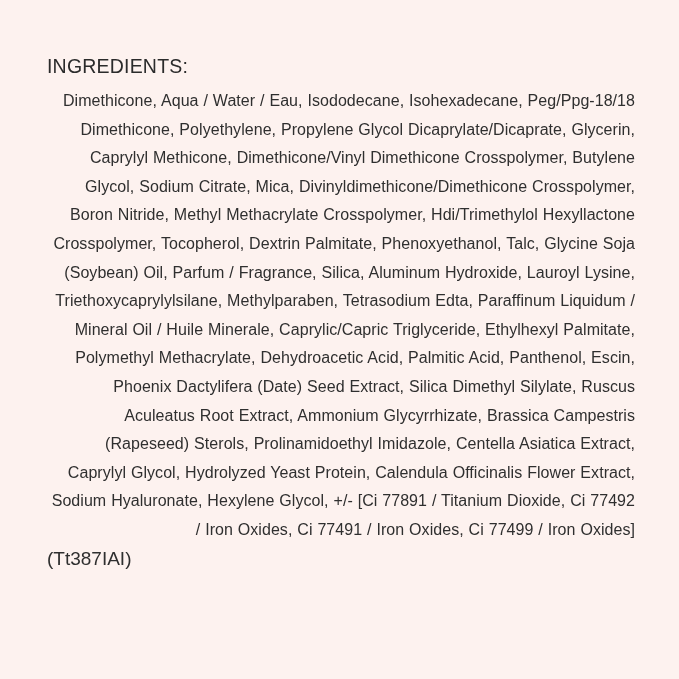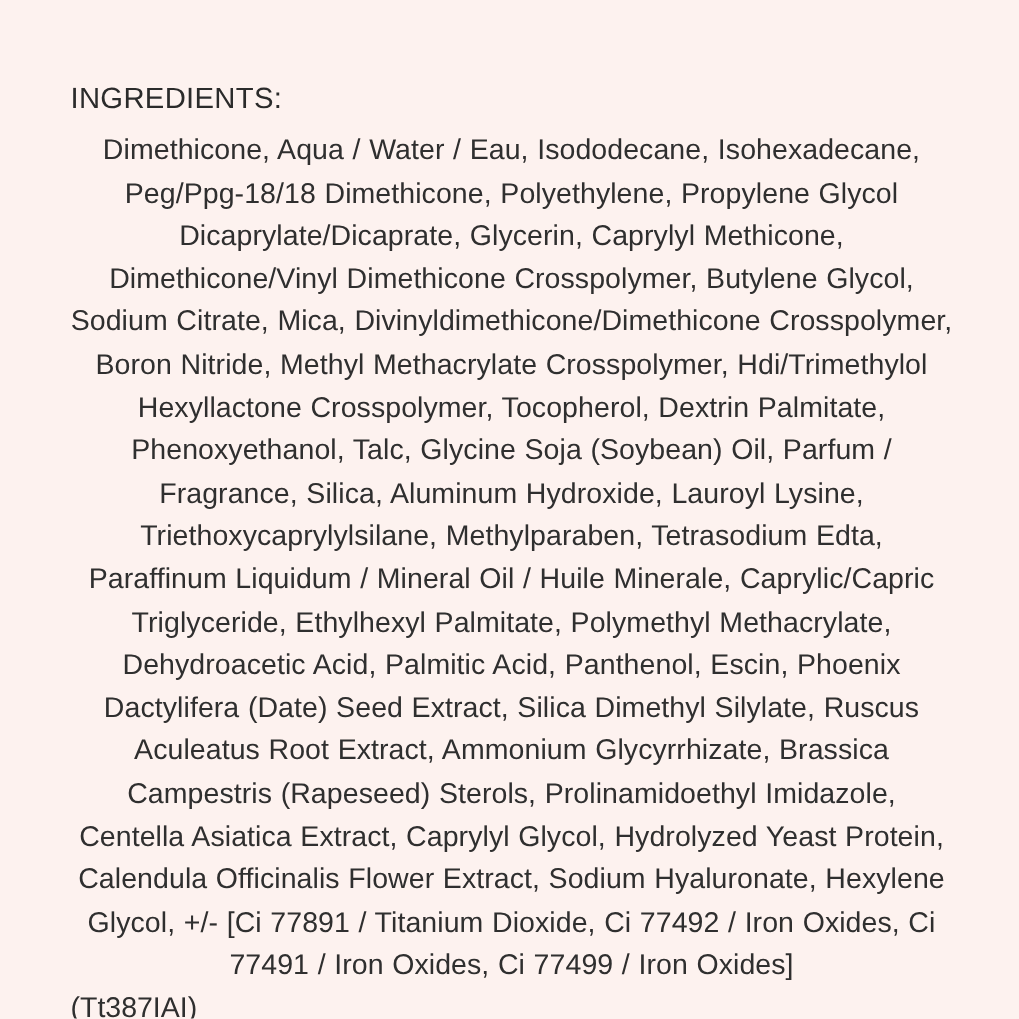--- a/index.html
+++ b/index.html
@@ -23,27 +23,27 @@
   }
   .ingredients-heading {
     font-size: 19.5px;
     line-height: 29px;
     letter-spacing: 0.2px;
     color: #2b2b2b;
     margin: 0 0 6px 0;
     font-weight: 400;
   }
   .ingredients-body {
-    font-size: 19px;
+    font-size: 16px;
     line-height: 28.6px;
     letter-spacing: 0.05px;
     color: #2f2f2f;
     margin: 0;
     font-weight: 400;
-    text-align: center;
+    text-align: right;
     word-spacing: 0.4px;
   }
   .batch-code {
     font-size: 19px;
     line-height: 28.6px;
     color: #2f2f2f;
     margin: 0;
     font-weight: 400;
   }
 </style>

